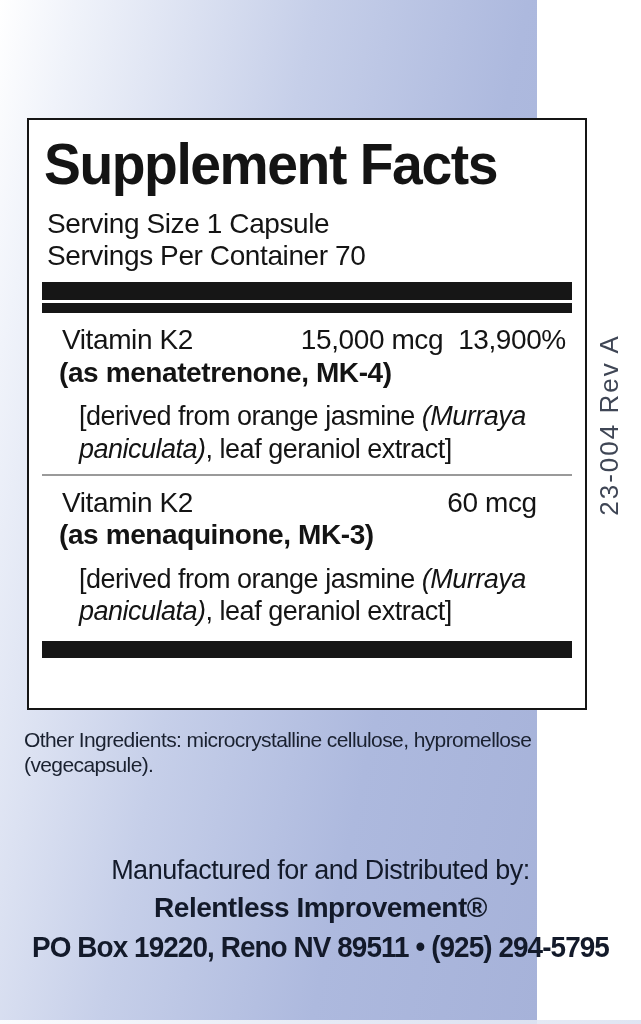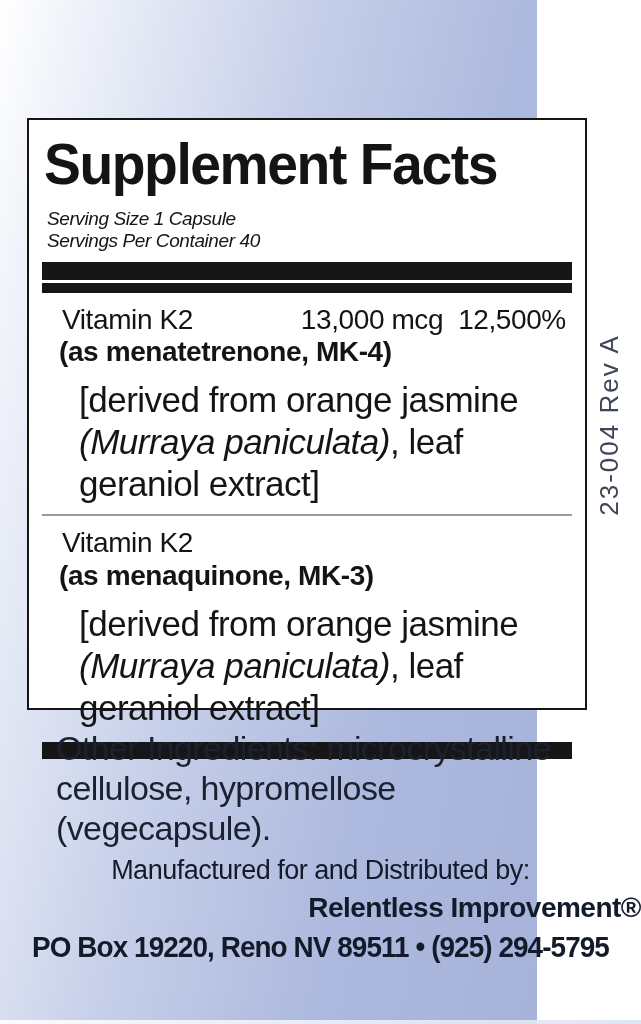--- a/index.html
+++ b/index.html
@@ -31,23 +31,22 @@
     color: #141414;
     letter-spacing: -0.4px;
   }
   .sf-title {
     font-size: 57px; font-weight: bold; line-height: 1;
     letter-spacing: -1.5px; white-space: nowrap;
     margin: 2px 0 0 2px;
     transform: scaleX(0.97); transform-origin: left center;
   }
   .serving-block {
-    font-size: 19px; line-height: 1.15;
+    font-size: 28px; line-height: 1.15;
     margin: 15px 0 0 5px;
-    font-style: italic;
   }
   .bar { background: #161616; }
   .bar-thick-top { height: 18px; margin-top: 10px; }
   .bar-mid { height: 10px; margin-top: 3px; }
   .bar-thick-bottom { height: 17px; margin-top: 13px; }
 
   .cols { display: flex; align-items: flex-end; }
   .col-name { flex: 1; min-width: 0; }
   .col-amt { width: 160px; text-align: center; }
   .col-dv  { width: 120px; text-align: center; }
@@ -59,81 +58,82 @@
   .nutrient-row {
     margin-top: 12px; padding-left: 20px;
     font-size: 28px; line-height: 1.05;
   }
   .form-line {
     margin-top: 3px; padding-left: 17px;
     font-size: 28px; line-height: 1.05; font-weight: bold;
   }
   .derived {
     margin: 13px 0 0 37px; width: 492px;
-    font-size: 35px; line-height: 1.2; letter-spacing: -0.5px;
+    font-size: 27px; line-height: 1.2; letter-spacing: -0.5px;
   }
   .derived .it { font-style: italic; }
   .row-divider { height: 2px; background: #9a9a9a; margin-top: 9px; }
 
   
   .side-note {
     position: absolute; left: 609px; top: 425px;
     transform: translate(-50%, -50%) rotate(-90deg);
     font-size: 26px; letter-spacing: 2px;
     color: #3f4655; white-space: nowrap;
   }
 
   
   .other-ingredients {
-    position: absolute; left: 56px; top: 728px; width: 560px;
-    font-size: 34px; line-height: 1.18; letter-spacing: -0.6px;
+    position: absolute; left: 24px; top: 728px; width: 560px;
+    font-size: 21px; line-height: 1.18; letter-spacing: -0.6px;
     color: #1a2130;
   }
   .mfg {
     position: absolute; left: 0; top: 855px; width: 641px;
     text-align: center; color: #131a2a;
   }
   .mfg-line1 { font-size: 27px; letter-spacing: -0.5px; }
-  .mfg-brand { font-size: 28px; font-weight: bold; margin-top: 6px; letter-spacing: -0.5px; text-align: right; }
+  .mfg-brand { font-size: 28px; font-weight: bold; margin-top: 6px; letter-spacing: -0.5px; }
   .mfg-addr  {
     font-size: 30px; font-weight: bold; margin-top: 6px;
     letter-spacing: -1px; white-space: nowrap;
     transform: scaleX(0.93); transform-origin: center;
   }
 </style>
 </head>
 <body>
 
 <div class="page">
 
   <div class="panel">
     <div class="sf-title">Supplement Facts</div>
 
     <div class="serving-block">
       <div>Serving Size 1 Capsule</div>
-      <div>Servings Per Container 40</div>
+      <div>Servings Per Container 70</div>
     </div>
 
     <div class="bar bar-thick-top"></div>
 
 
     <div class="bar bar-mid"></div>
 
     <div class="cols nutrient-row">
       <div class="col-name">Vitamin K2</div>
-      <div class="col-amt">13,000 mcg</div>
-      <div class="col-dv">12,500%</div>
+      <div class="col-amt">15,000 mcg</div>
+      <div class="col-dv">13,900%</div>
     </div>
     <div class="form-line">(as menatetrenone, MK-4)</div>
     <div class="derived"><span>[derived from orange jasmine </span><span class="it">(Murraya paniculata)</span><span>, leaf geraniol extract]</span></div>
 
     <div class="row-divider"></div>
 
     <div class="cols nutrient-row">
       <div class="col-name">Vitamin K2</div>
+      <div class="col-amt">60 mcg</div>
     </div>
     <div class="form-line">(as menaquinone, MK-3)</div>
     <div class="derived"><span>[derived from orange jasmine </span><span class="it">(Murraya paniculata)</span><span>, leaf geraniol extract]</span></div>
 
     <div class="bar bar-thick-bottom"></div>
   </div>
 
   <div class="side-note">23-004 Rev A</div>
 
   <div class="other-ingredients">Other Ingredients: microcrystalline cellulose, hypromellose (vegecapsule).</div>

